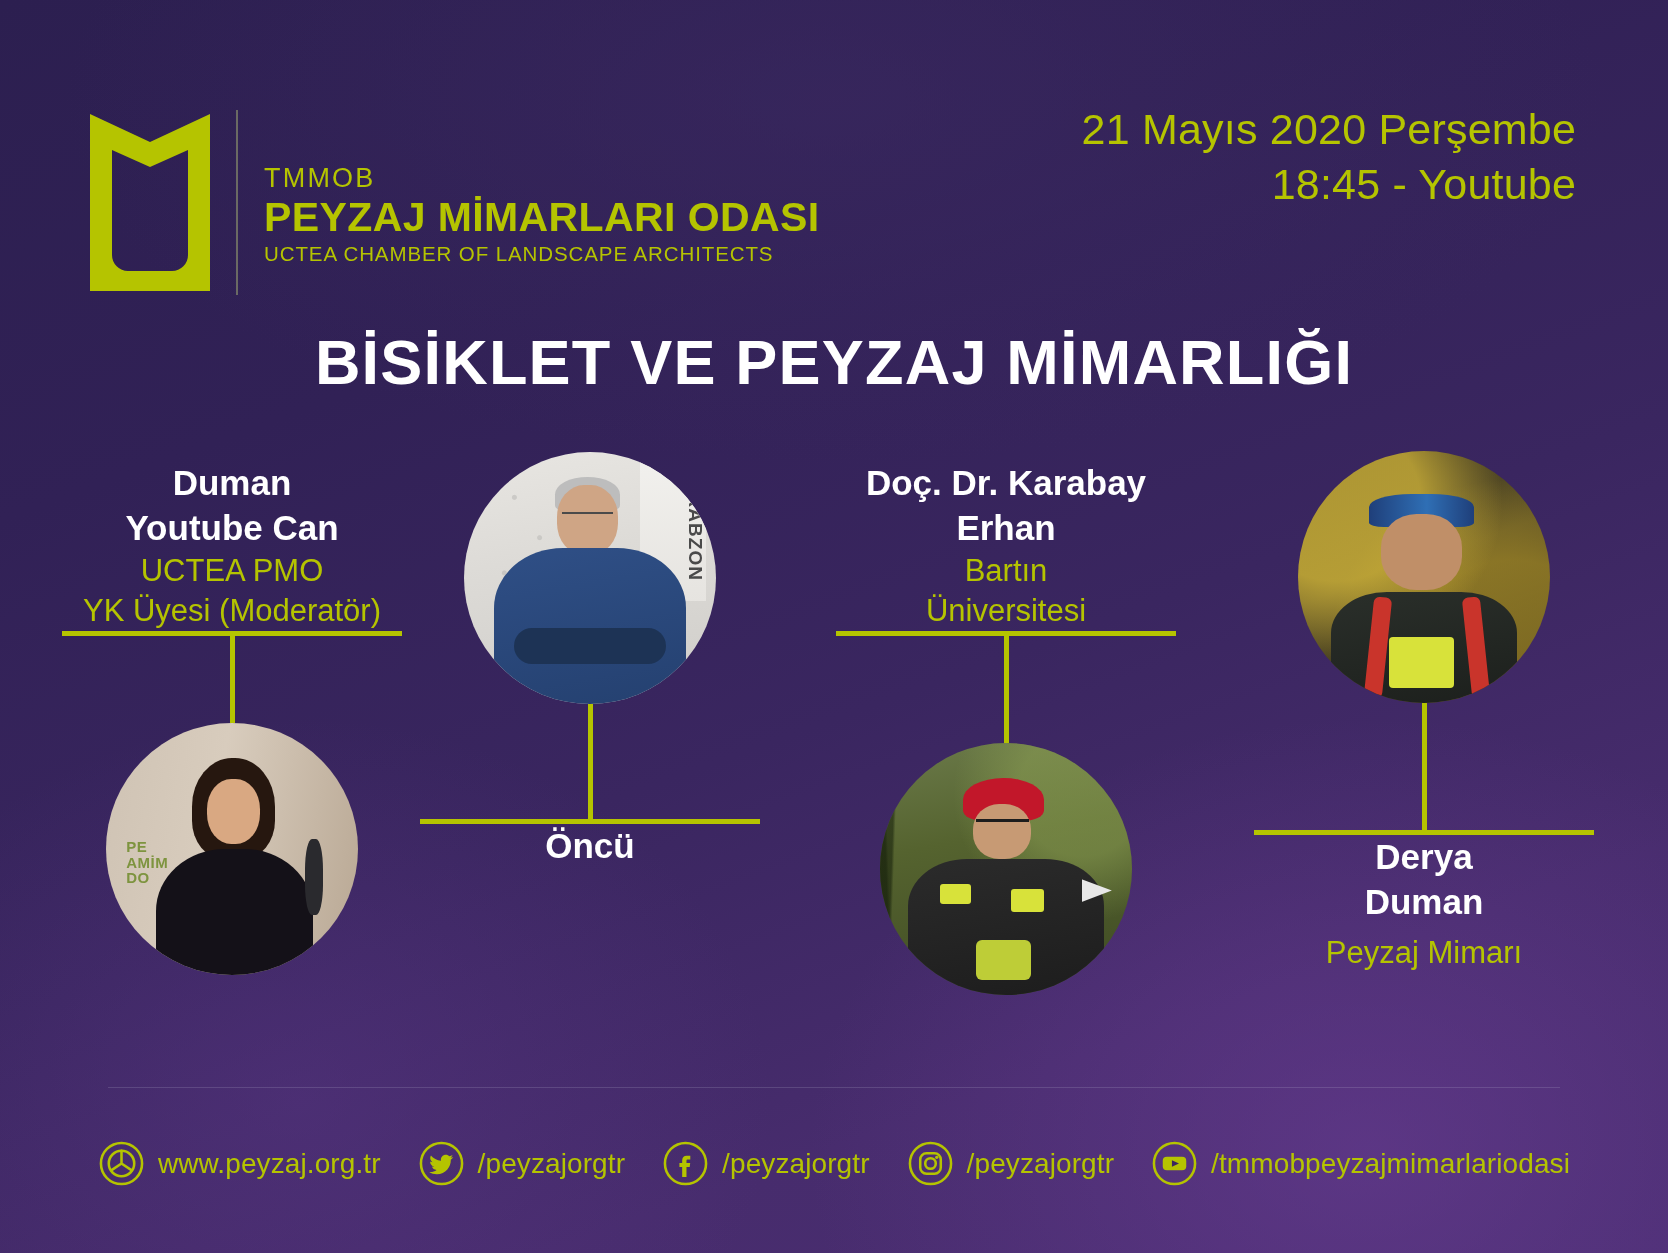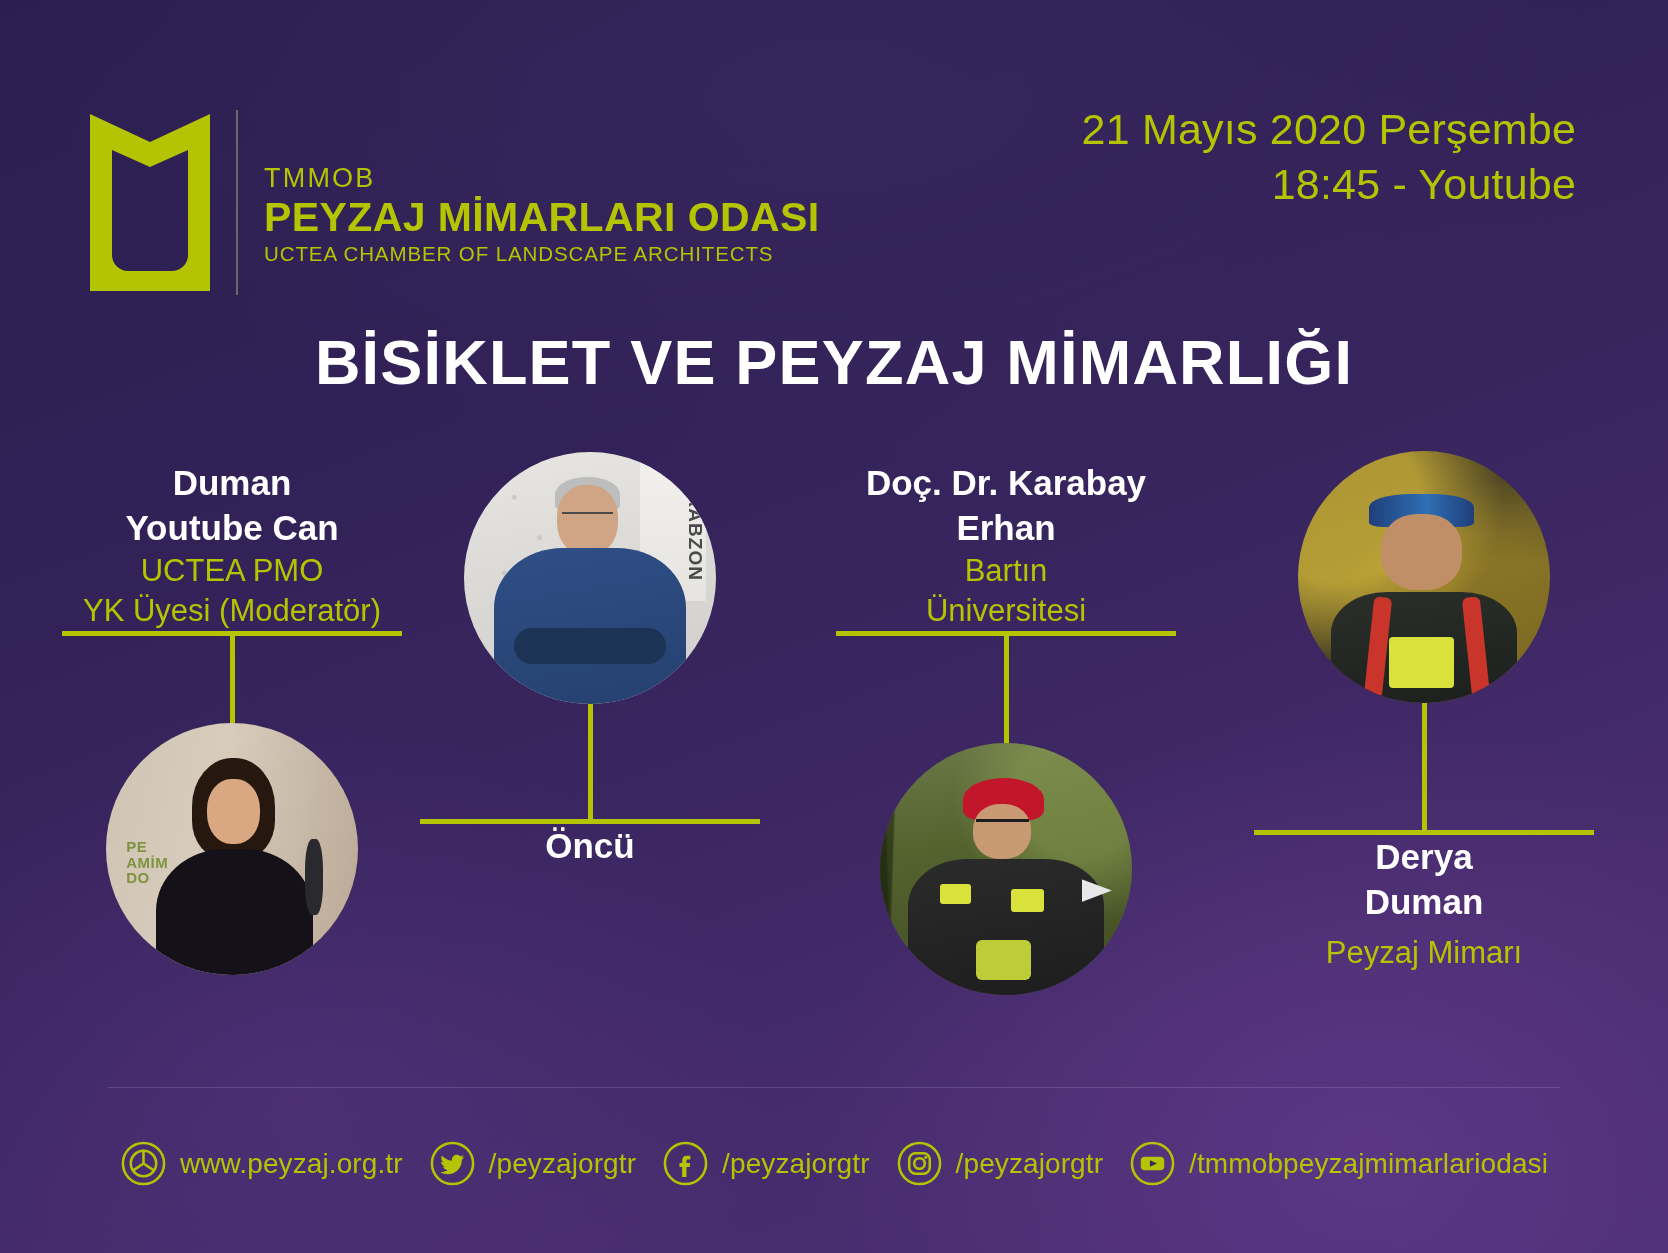--- a/index.html
+++ b/index.html
@@ -330,21 +330,21 @@
   }
 
   #social-bar {
     position: absolute;
     left: 0;
     top: 1140px;
     width: 100%;
     display: flex;
     justify-content: center;
     align-items: center;
-    gap: 26px;
+    gap: 37px;
     padding: 0 72px;
     box-sizing: border-box;
   }
   .social-item {
     display: flex;
     align-items: center;
     gap: 13px;
     white-space: nowrap;
   }
   .social-icon {

